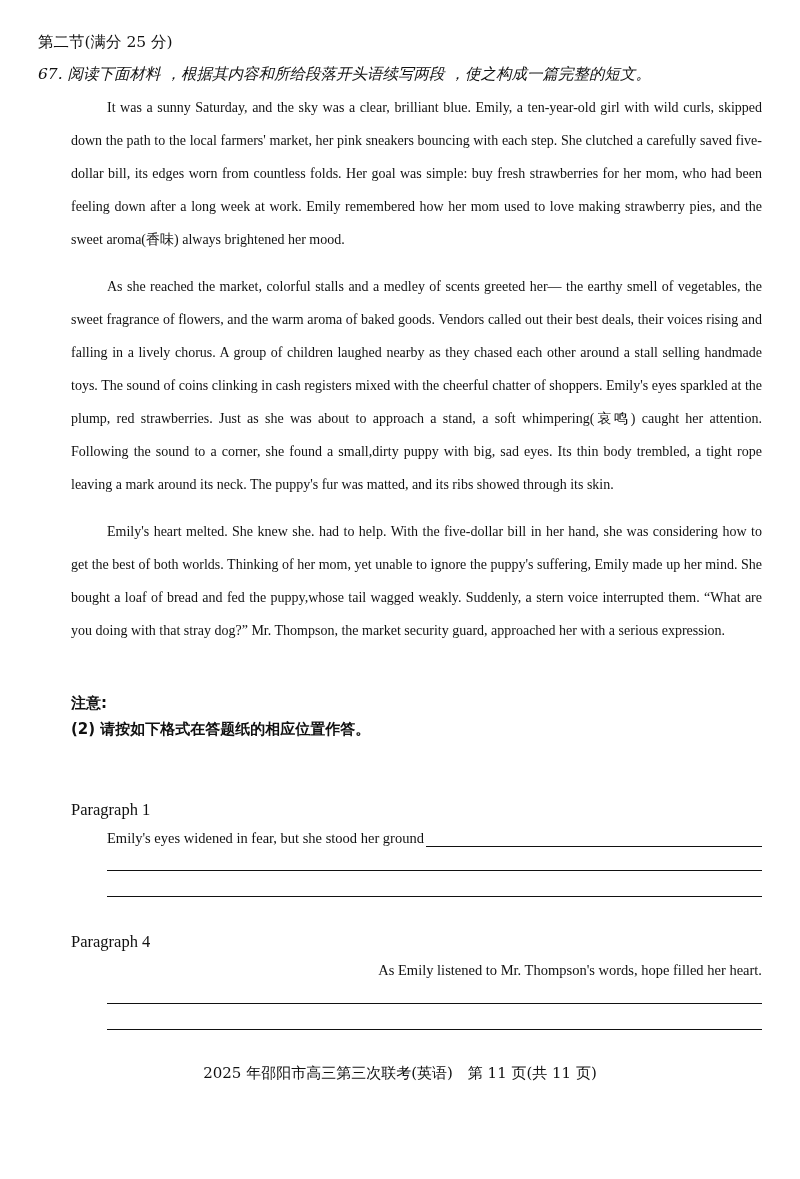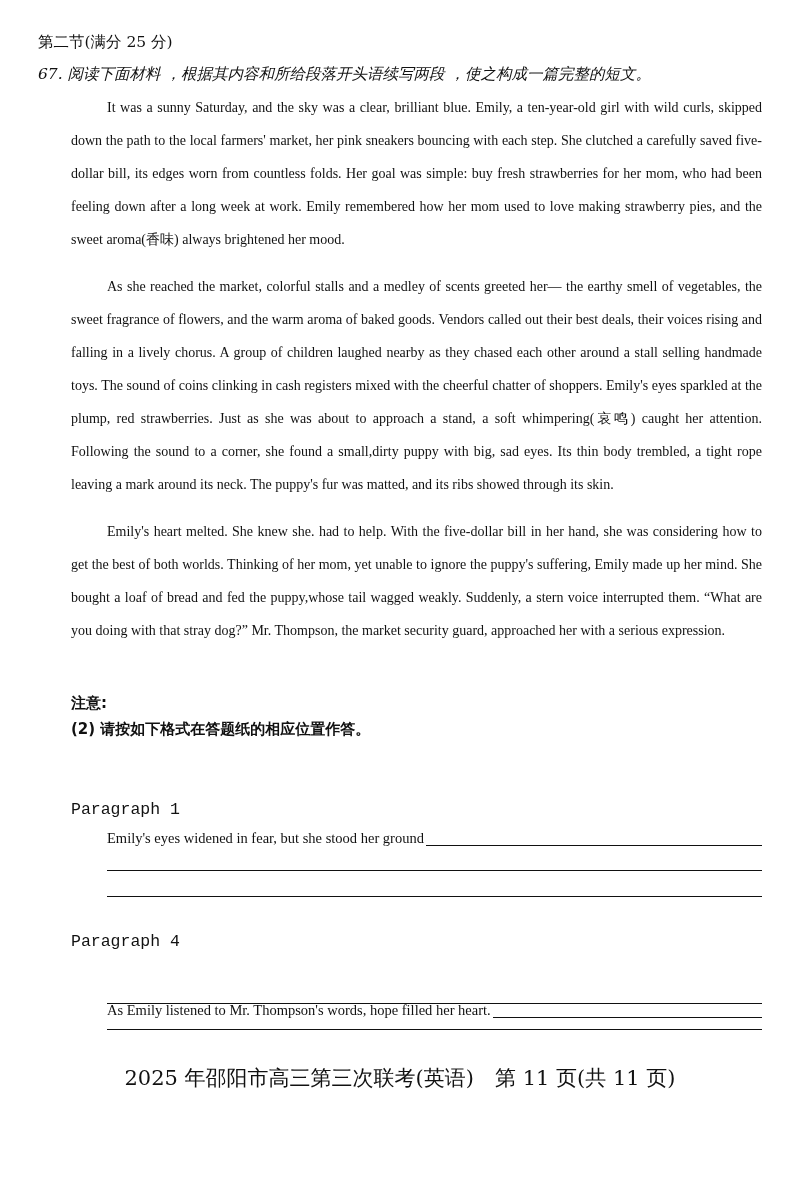--- a/index.html
+++ b/index.html
@@ -5,30 +5,30 @@
   html, body { margin:0; padding:0; background:#ffffff; }
   body { width:800px; height:1179px; position:relative; overflow:hidden; color:#111; }
   .section-title { position:absolute; left:38px; top:32px; font-size:15.5px; font-family:"DejaVu Serif",serif;text-align:center; }
   .question { position:absolute; left:38px; top:64px; font-size:15.5px; font-family:"DejaVu Serif",serif; white-space:nowrap;font-style:italic; }
   .passage { position:absolute; left:71px; width:691px; font-family:Liberation Serif, serif; font-size:14px; line-height:33px; text-align:justify; }
   .passage p { margin:0; text-indent:36px; }
   #p1 { top:91px; }
   #p2 { top:270px; }
   #p3 { top:507px;margin-top:8px; }
   .notes { position:absolute; left:71px; top:690px; font-family:"DejaVu Sans",sans-serif; font-size:15px; line-height:26px;font-weight:bold; }
-  .para-label { position:absolute; left:71px; font-family:Liberation Mono, monospace; font-size:16.5px; }
+  .para-label { position:absolute; left:71px; font-family:Liberation Serif, serif; font-size:16.5px; }
   #para1-label { top:800px; }
   #para2-label { top:932px; }
-  .lead { position:absolute; left:107px; width:655px; font-family:"Liberation Serif",serif; font-size:14.5px; display:flex; align-items:center; }
+  .lead { position:absolute; left:107px; width:655px; font-family:"Liberation Serif",serif; font-size:14.5px; display:flex; align-items:flex-end; }
   .lead .txt { white-space:nowrap; }
   .lead .blank { flex:1; border-bottom:1.3px solid #111; margin-left:2px; height:14px; }
   #para1-lead { top:830px; }
-  #para2-lead { top:1002px; }
+  #para2-lead { top:962px;flex-direction:column; }
   .line { position:absolute; left:107px; width:655px; height:0; border-top:1.3px solid #111; }
-  .footer { position:absolute; left:0; width:800px; top:1064px; text-align:center; font-family:"DejaVu Serif",serif; font-size:21px; }
+  .footer { position:absolute; left:0; width:800px; top:1064px; text-align:center; font-family:"DejaVu Serif",serif; font-size:15px; }
 </style>
 </head>
 <body>
 
 <div class="section-title">第二节(满分 25 分)</div>
 <div class="question">67. 阅读下面材料 ，根据其内容和所给段落开头语续写两段 ，使之构成一篇完整的短文。</div>
 
 <div>
   <div id="p1" class="passage">
       <p>It was a sunny Saturday, and the sky was a clear, brilliant blue. Emily, a ten-year-old girl with wild curls, skipped down the path to the local farmers' market, her pink sneakers bouncing with each step. She clutched a carefully saved five-dollar bill, its edges worn from countless folds. Her goal was simple: buy fresh strawberries for her mom, who had been feeling down after a long week at work. Emily remembered how her mom used to love making strawberry pies, and the sweet aroma(香味) always brightened her mood.</p>

